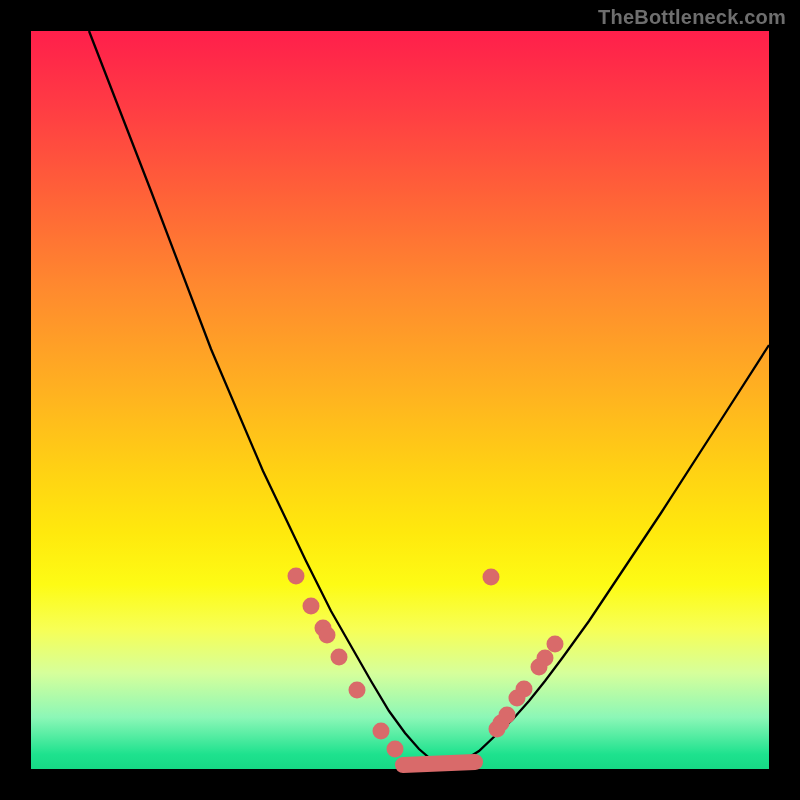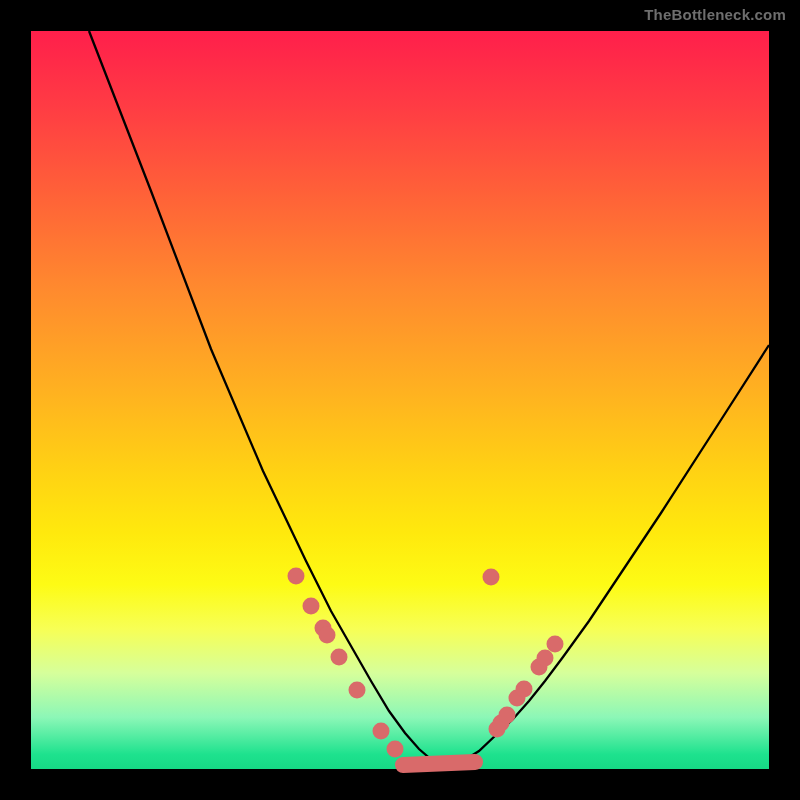--- a/index.html
+++ b/index.html
@@ -30,21 +30,21 @@
       #d6ff9b 87%,
       #8cf7b7 93%,
       #1ee28e 98%,
       #16d985 100%);
   }
   .watermark {
     position: absolute;
     top: 6px;
     right: 14px;
     color: #6e6e6e;
-    font-size: 15px;
+    font-size: 20px;
     font-weight: 600;
     letter-spacing: 0.2px;
   }
   svg.plot {
     position: absolute;
     left: 0;
     top: 0;
     width: 738px;
     height: 738px;
     overflow: visible;

